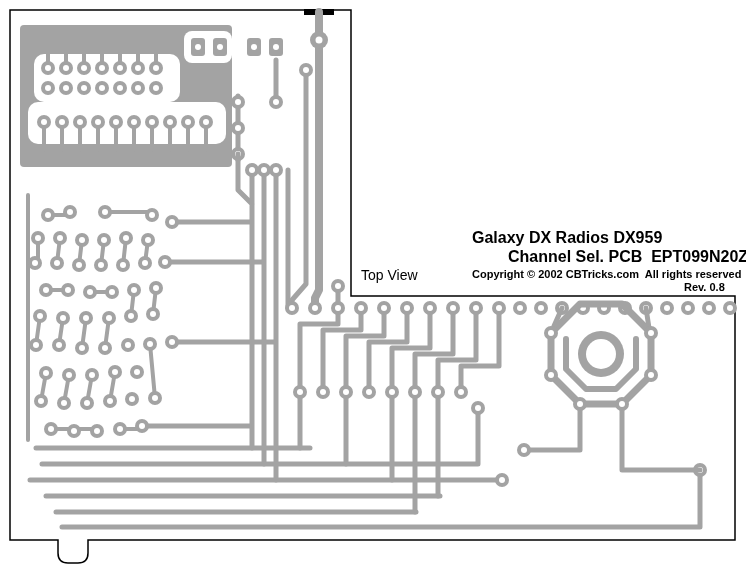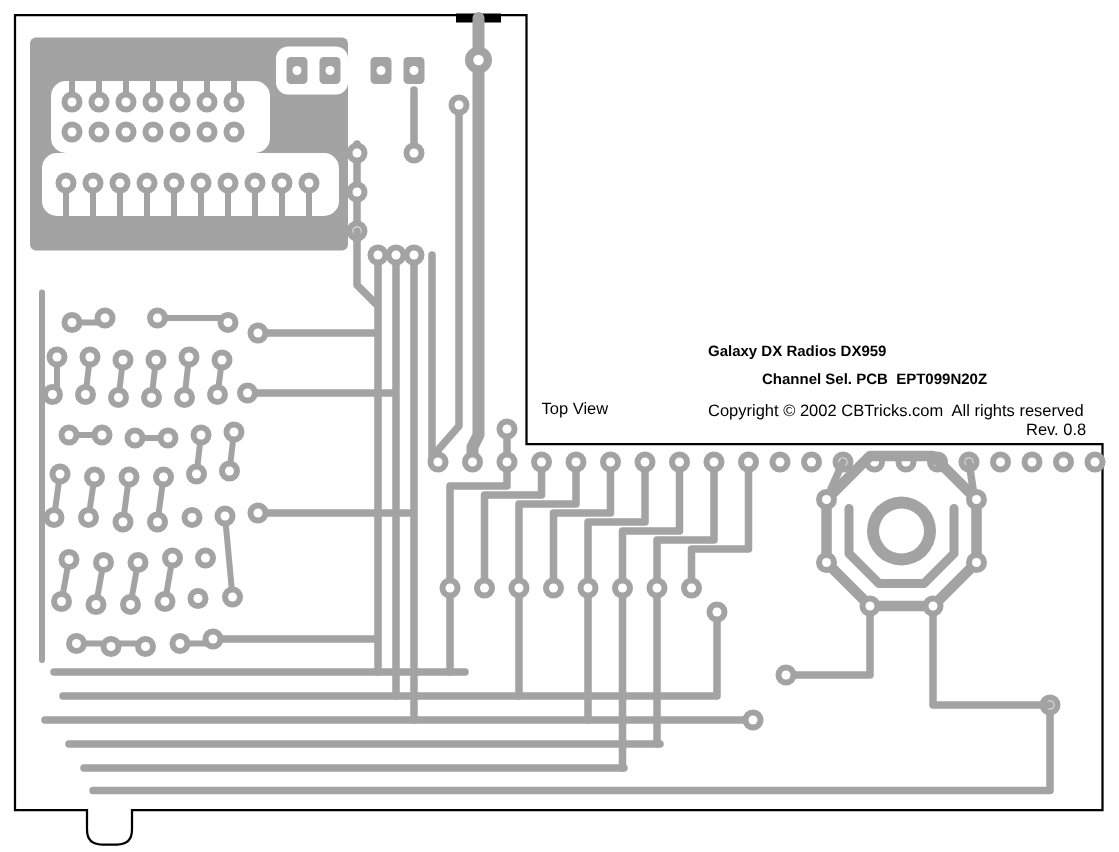--- a/index.html
+++ b/index.html
@@ -20,23 +20,23 @@
   .tr4 { fill: none; stroke: var(--trace, #a3a3a3); stroke-width: 4; stroke-linecap: round; stroke-linejoin: round; }
   .tr5 { fill: none; stroke: var(--trace, #a3a3a3); stroke-width: 5; stroke-linecap: round; stroke-linejoin: round; }
   .tr6 { fill: none; stroke: var(--trace, #a3a3a3); stroke-width: 6; stroke-linecap: round; stroke-linejoin: round; }
   .tr7 { fill: none; stroke: var(--trace, #a3a3a3); stroke-width: 7; stroke-linecap: round; stroke-linejoin: round; }
   .tr8 { fill: none; stroke: var(--trace, #a3a3a3); stroke-width: 8; stroke-linecap: round; stroke-linejoin: round; }
   .outline { fill: #ffffff; stroke: var(--outline, #000000); stroke-width: 1.5; }
   .notch   { fill: var(--outline, #000000); }
 
   
   .lbl { position: absolute; color: #000; white-space: pre; line-height: 1.15; }
-  .title-line { font-weight: bold; font-size: 10px; }
-  .small-line { font-size: 11px; }
-  .view-line  { font-size: 11px; }
+  .title-line { font-weight: bold; font-size: 16px; }
+  .small-line { font-size: 11px; font-weight: bold; }
+  .view-line  { font-size: 14px; }
 </style>
 </head>
 <body>
 
 <div class="stage">
 
   <svg class="art" viewBox="0 0 746 568" aria-hidden="true">
     <defs>
       <g id="pad">
           <circle r="7" class="cu"></circle>

